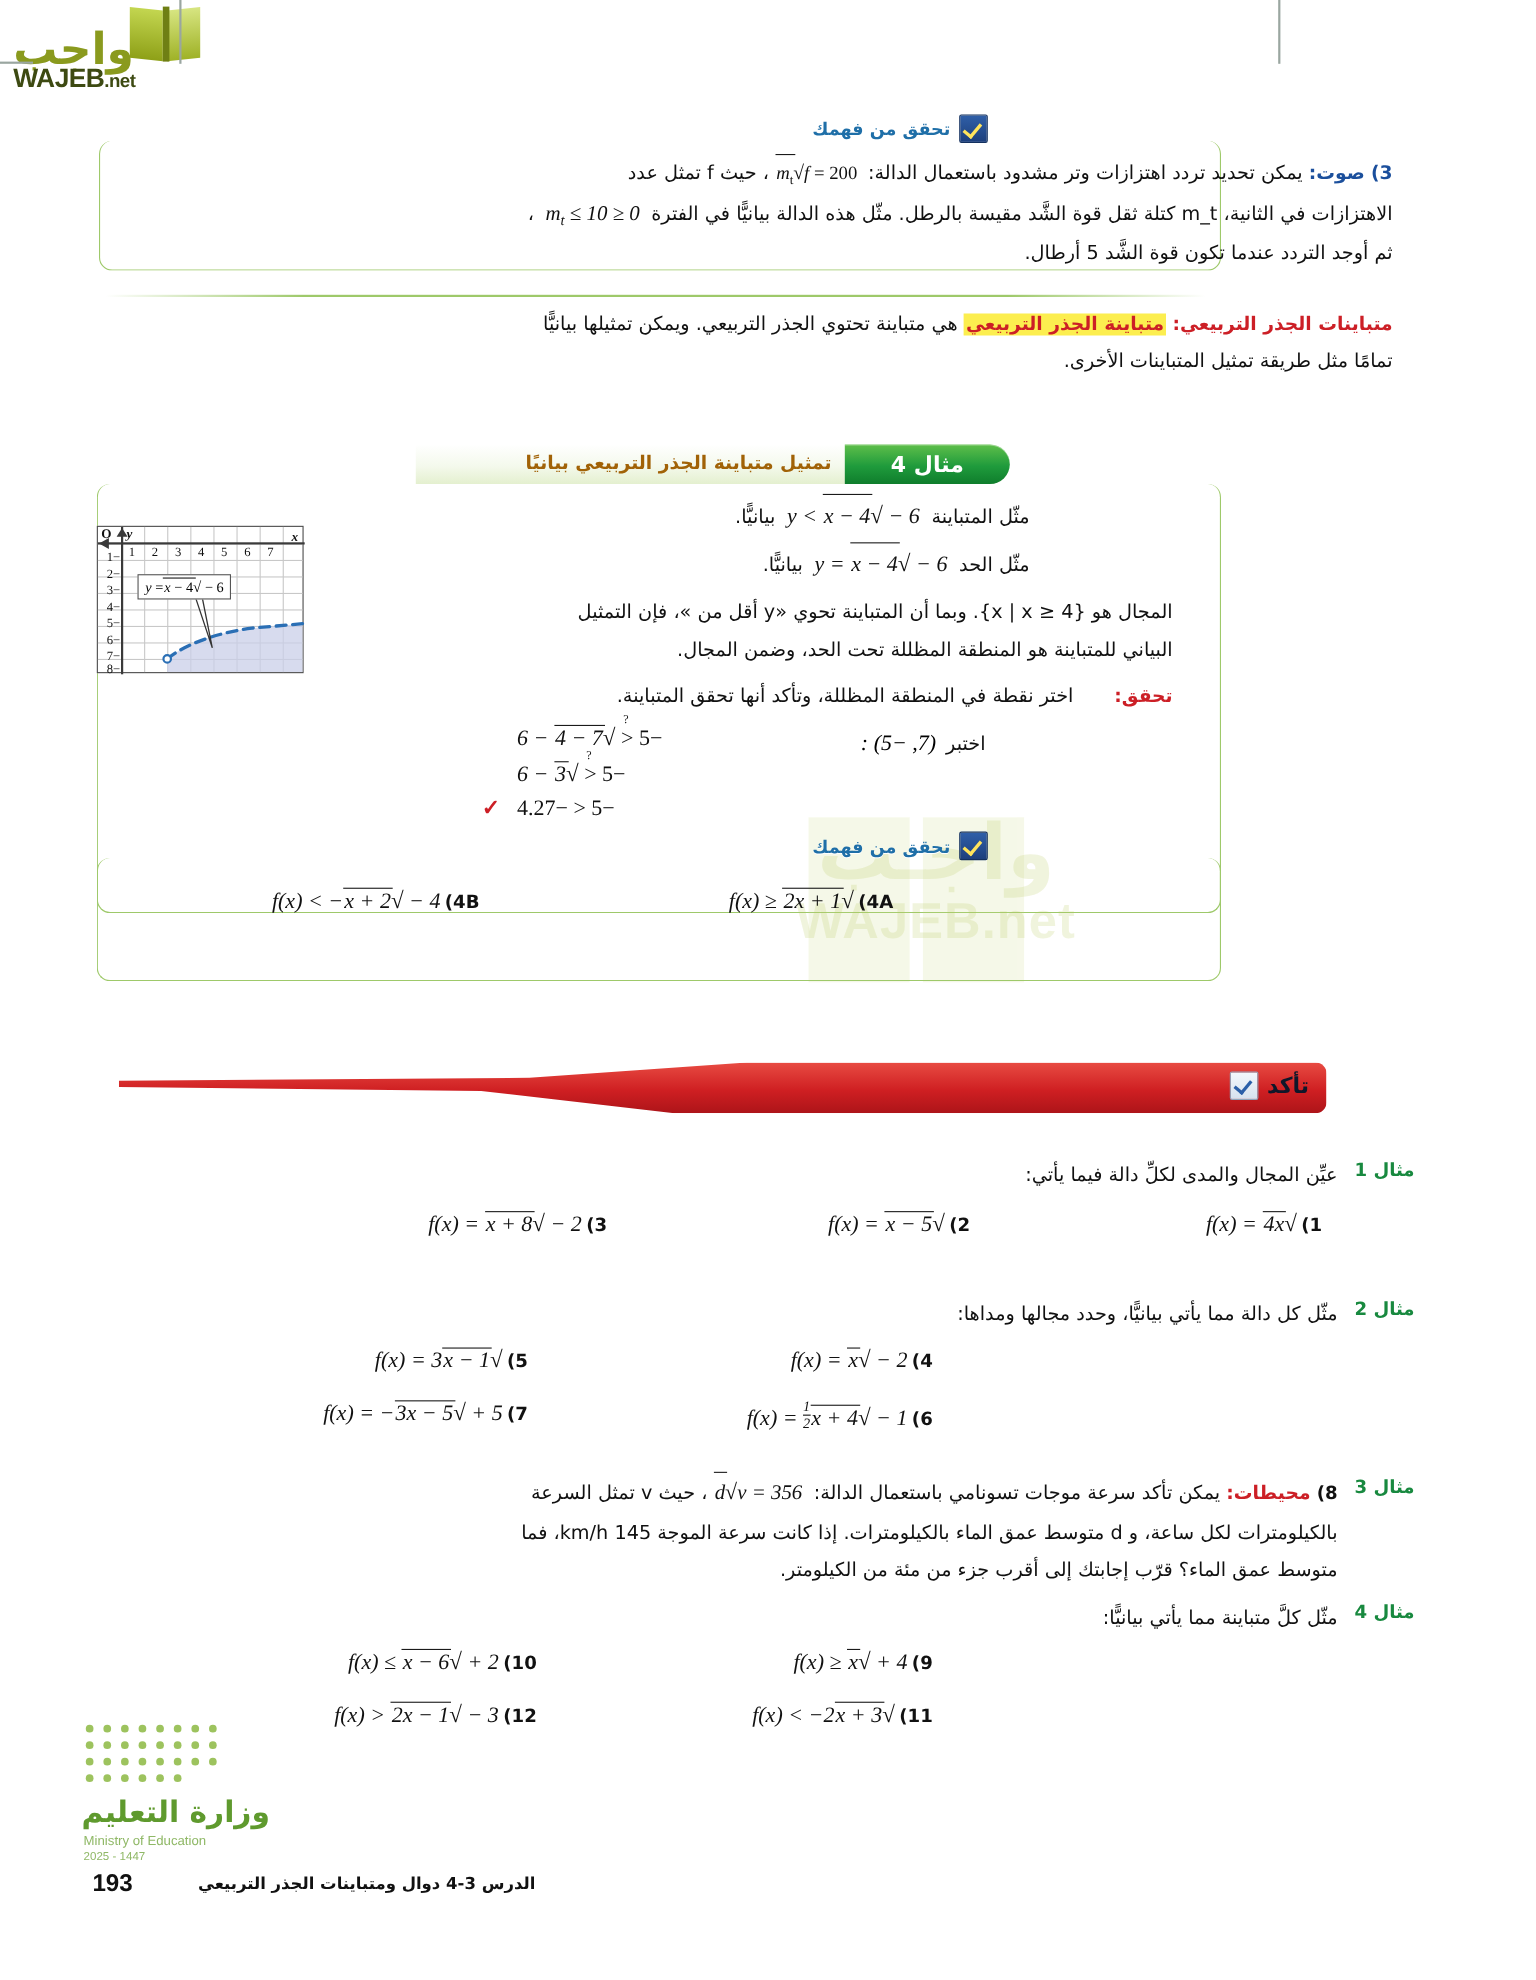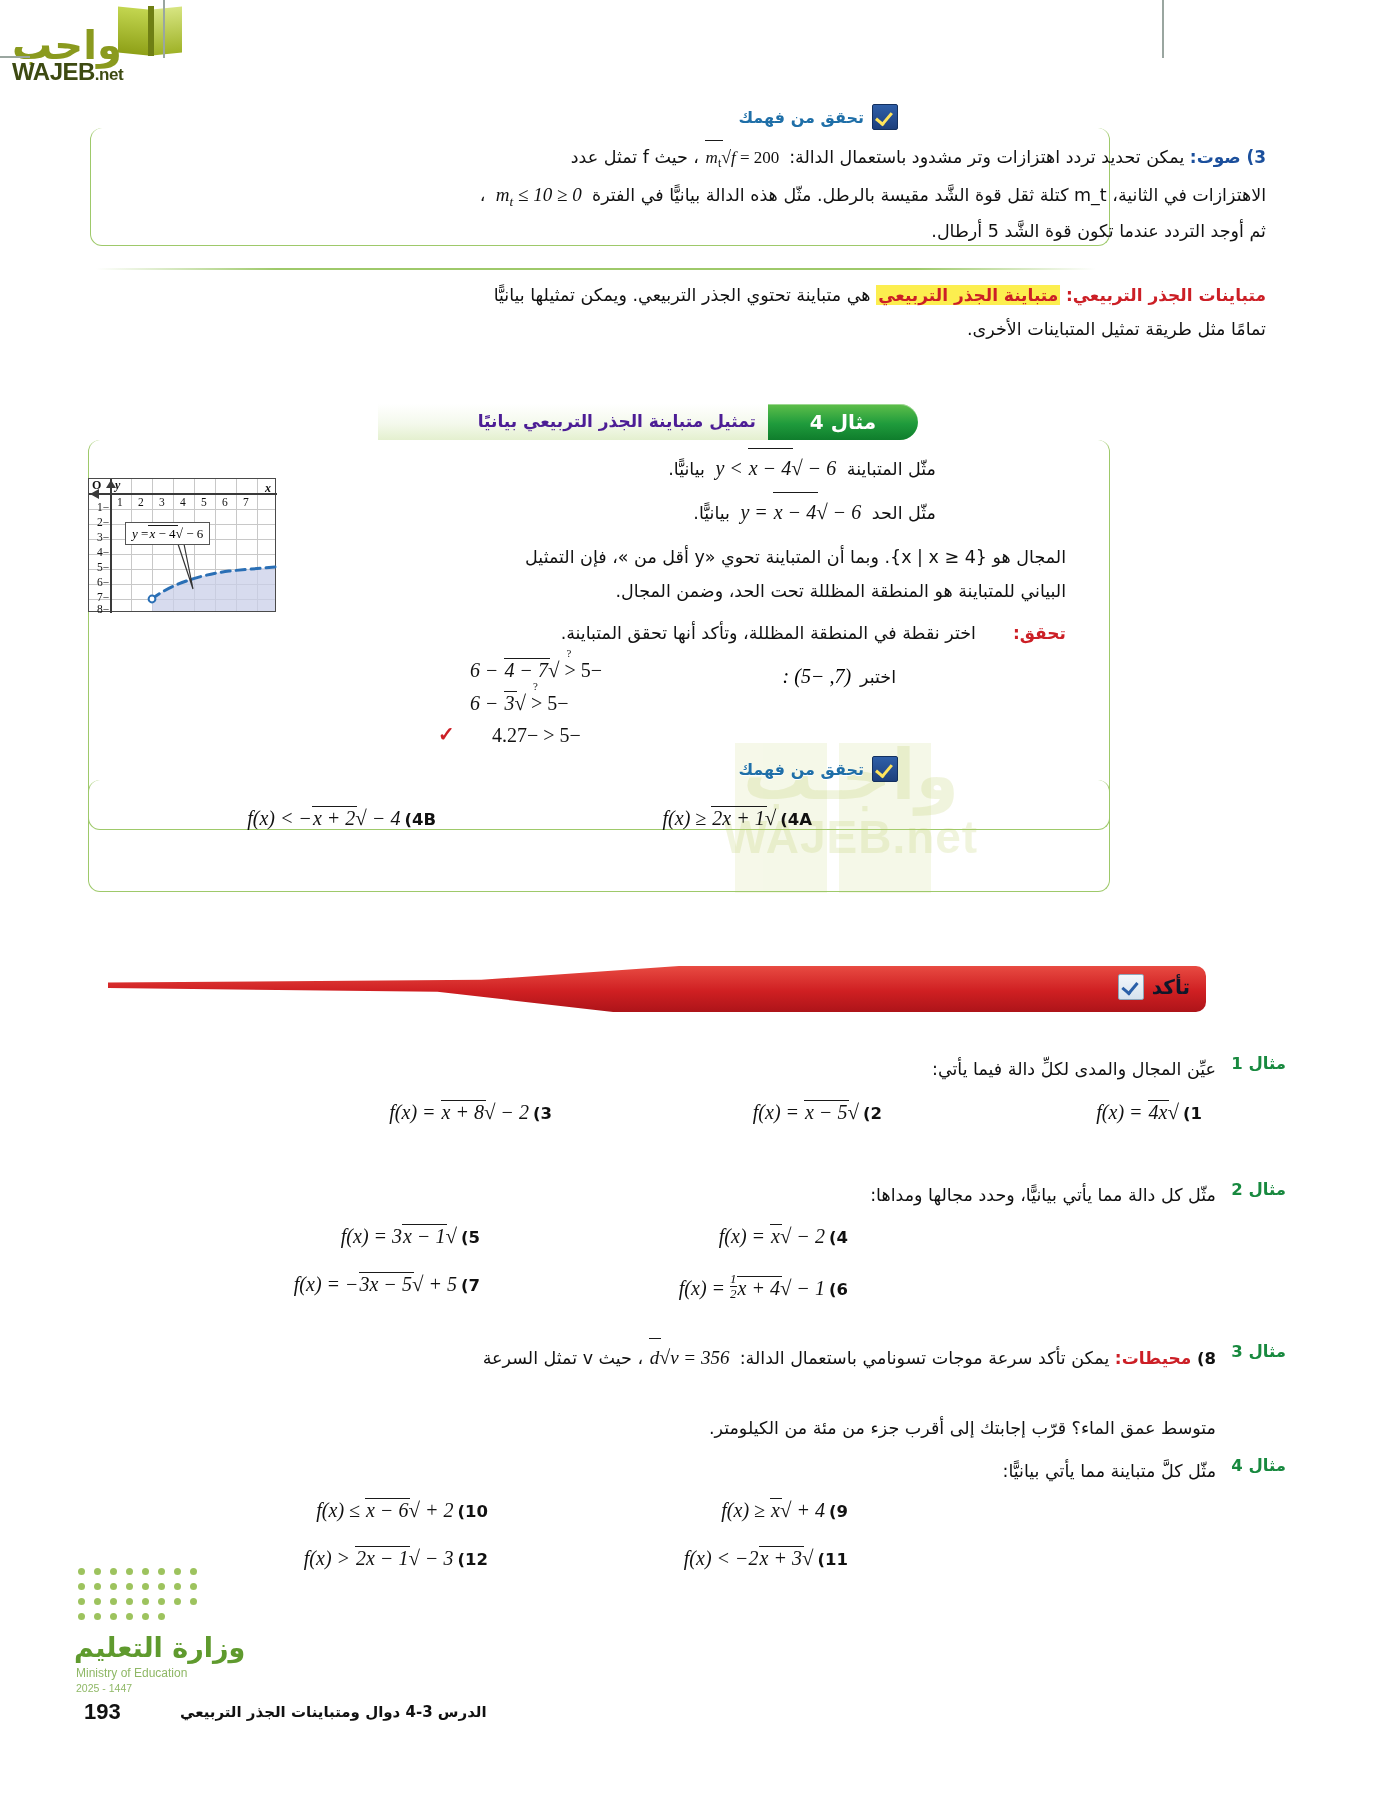--- a/index.html
+++ b/index.html
@@ -92,21 +92,21 @@
   }
   .ex-banner .tab{
     position:absolute;right:0;top:0;width:150px;height:36px;border-radius:0 18px 18px 0;
     background:linear-gradient(180deg,#5fbf4a 0%,#1f9b3c 55%,#0f7d2c 100%);
     display:flex;align-items:center;justify-content:center;
     color:#ffffff;font-family:"DejaVu Sans",sans-serif;font-weight:700;font-size:20px;
     box-shadow:inset 0 1px 0 rgba(255,255,255,.4);
   }
   .ex-banner .title{
     position:absolute;right:162px;top:7px;
-    color:#4c1d95;font-family:"DejaVu Sans",sans-serif;font-weight:700;font-size:17px;margin-left:14px;
+    color:#a16207;font-family:"DejaVu Sans",sans-serif;font-weight:700;font-size:17px;margin-left:14px;
   }
 
   
   .ck-banner{position:absolute;left:108px;top:966px;width:1098px;height:46px;}
   .ck-banner .swoosh{
     position:absolute;right:0;top:0;width:1098px;height:46px;
     background:linear-gradient(180deg,#e84b42 0%,#cf1f22 55%,#ad1419 100%);
     border-radius:0 10px 10px 0;
     clip-path:polygon(100% 0,100% 100%,46% 100%,30% 56%,0 48%,0 36%,34% 30%,52% 0);
   }
@@ -309,21 +309,21 @@
   <div class="abs meq" style="left:470px;top:658px;">
     −5 <span style="position:relative;display:inline-block;">
       <span style="position:absolute;top:-12px;left:2px;font-size:11px;">?</span>&lt;</span>
     <span class="mathv"> <span class="rad"><span class="sign">√</span><span class="body">7 − 4</span></span> − 6</span>
   </div>
   <div class="abs meq" style="left:470px;top:691px;">
     −5 <span style="position:relative;display:inline-block;">
       <span style="position:absolute;top:-12px;left:2px;font-size:11px;">?</span>&lt;</span>
     <span class="mathv"> <span class="rad"><span class="sign">√</span><span class="body">3</span></span> − 6</span>
   </div>
-  <div class="abs meq" style="left:470px;top:724px;margin-left:22px;">
+  <div class="abs meq" style="left:470px;top:724px;">
     −5 &lt; −4.27
   </div>
   <div class="abs" style="left:438px;top:722px;color:#cc1f26;font-size:20px;font-weight:700;">✓</div>
 
   <div class="wm-book">
     <div class="p l"></div>
       <div class="p r"></div>
   </div>
   <div class="wm-center">
     <div class="wmar">واجـب</div>
@@ -391,21 +391,21 @@
     <span class="qnum" style="margin-right:8px;">(7</span>
   </div>
 
   <div class="abs exlabel" style="right:110px;top:1342px;">مثال 3</div>
   <div class="abs btxt" style="right:180px;top:1338px;width:940px;text-align:right;direction:rtl;">
     <span class="qnum">8)</span>
     <span class="redkey">محيطات:</span>
     <span>يمكن تأكد سرعة موجات تسونامي باستعمال الدالة:</span>
     <span class="mathv" style="font-size:19px;">&nbsp;<i>v</i> = 356<span class="rad"><span class="sign">√</span><span class="body"><i>d</i></span></span></span>
     <span>، حيث v تمثل السرعة</span><br>
-    <br>
+    <span>بالكيلومترات لكل ساعة، و d متوسط عمق الماء بالكيلومترات. إذا كانت سرعة الموجة 145 km/h، فما</span><br>
     <span>متوسط عمق الماء؟ قرّب إجابتك إلى أقرب جزء من مئة من الكيلومتر.</span>
   </div>
 
   <div class="abs exlabel" style="right:110px;top:1456px;">مثال 4</div>
   <div class="abs btxt" style="right:180px;top:1454px;direction:rtl;">مثّل كلَّ متباينة مما يأتي بيانيًّا:</div>
 
   <div class="abs" style="right:540px;top:1498px;">
     <span class="meq mathv"><i>f</i>(<i>x</i>) ≥ <span class="rad"><span class="sign">√</span><span class="body"><i>x</i></span></span> + 4</span>
     <span class="qnum" style="margin-right:8px;">(9</span>
   </div>

